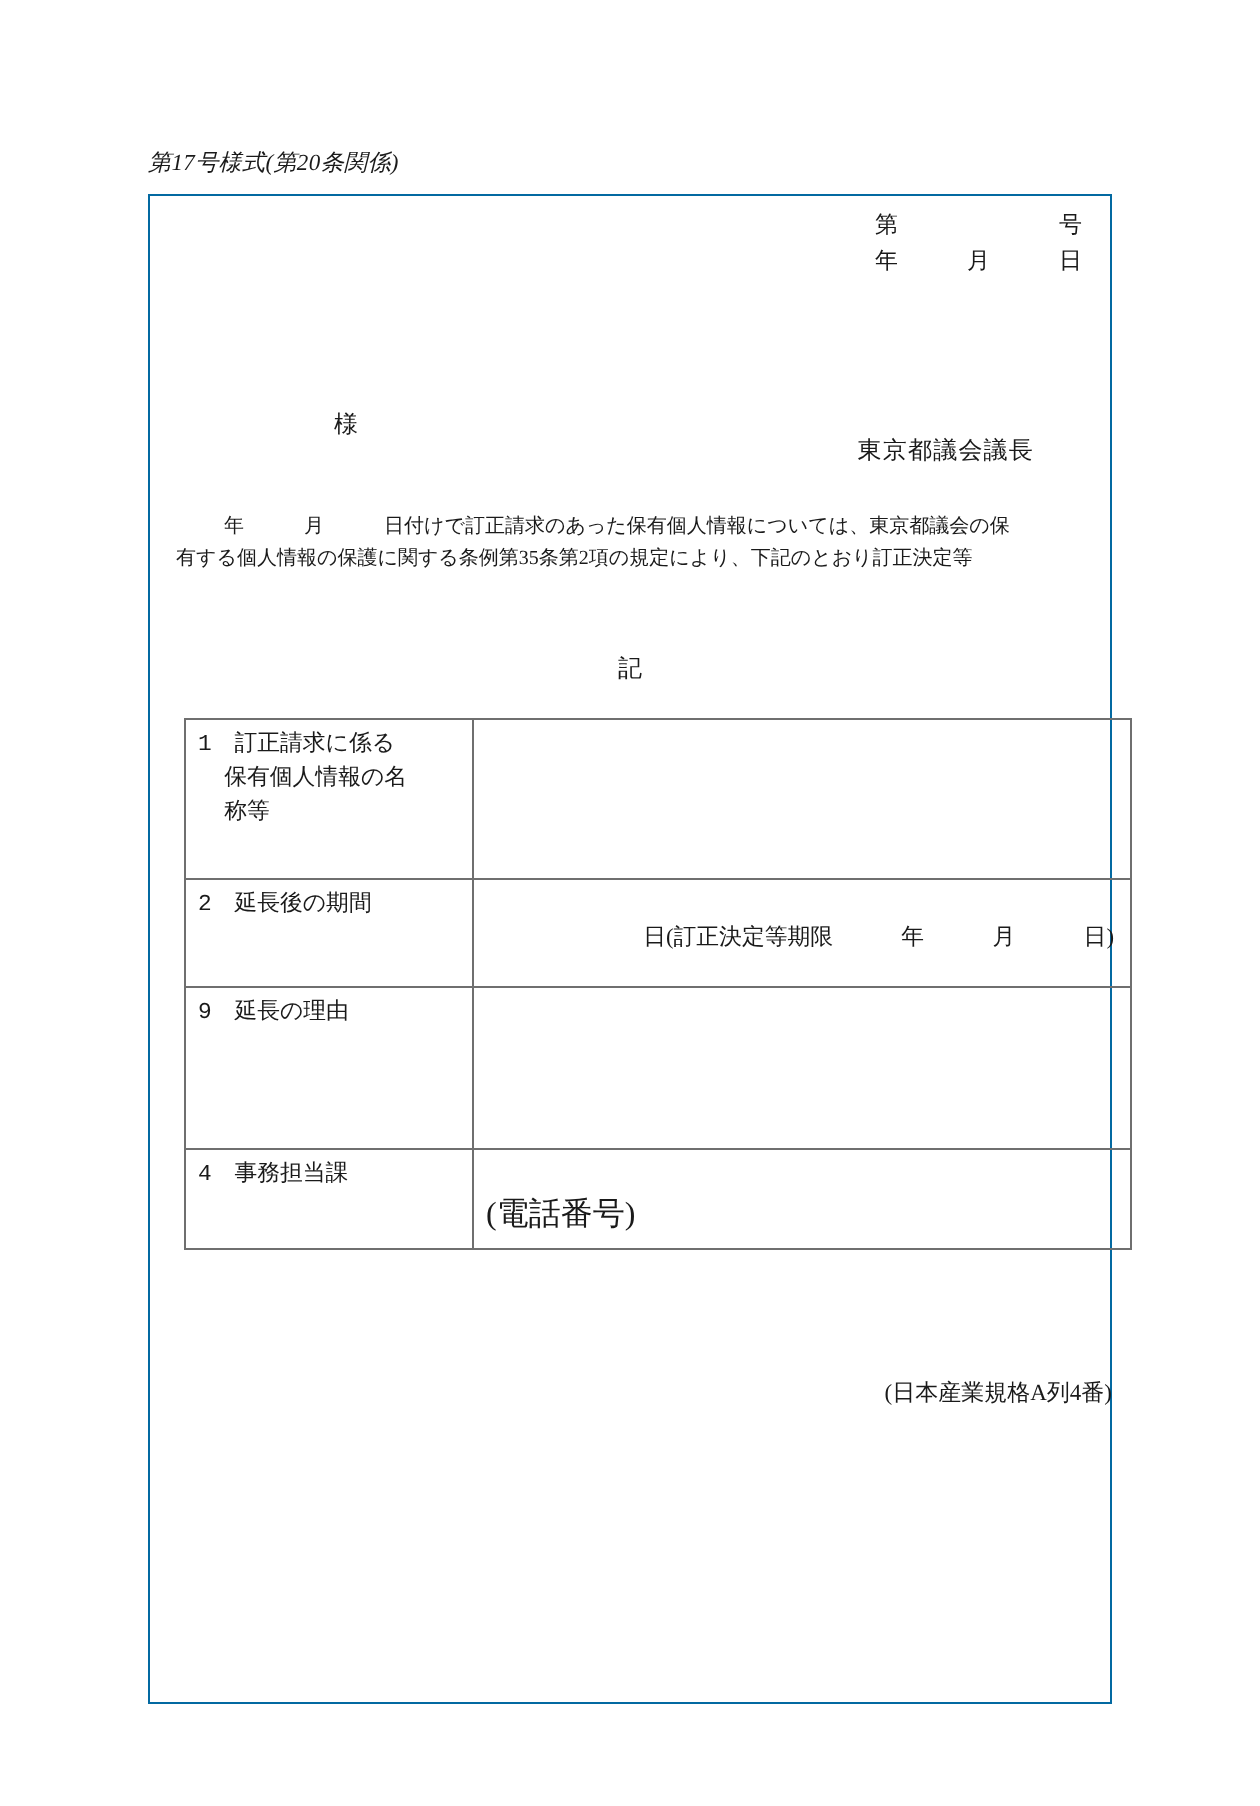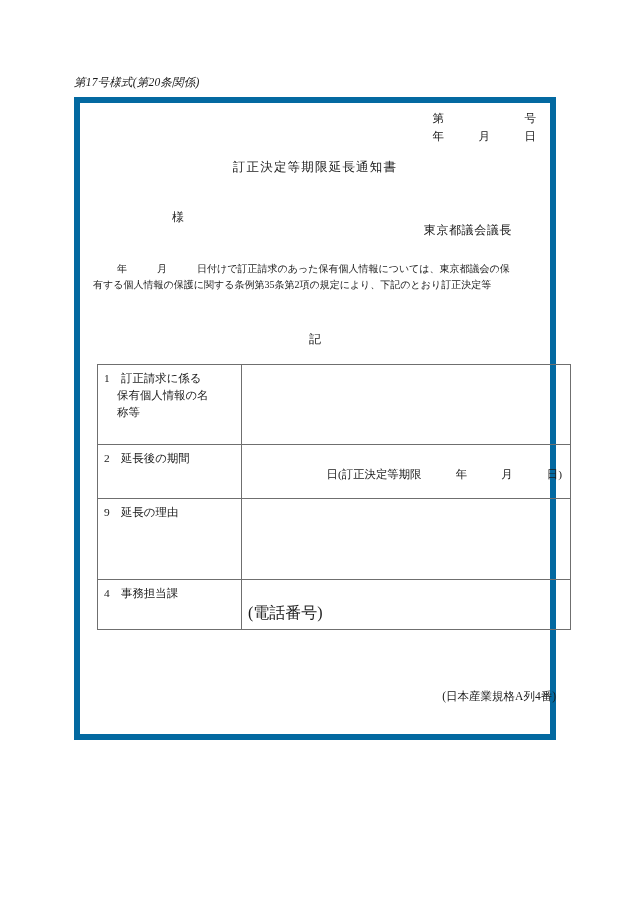--- a/index.html
+++ b/index.html
@@ -34,22 +34,22 @@
     white-space: nowrap;
     font-style: italic;
   }
 
   
   .frame {
     position: absolute;
     left: 74px;
     top: 97px;
     width: 482px;
-    height: 643px;
-    border: 6px solid #0369a1;
+    height: 755px;
+    border: 1px solid #0369a1;
     box-sizing: border-box;
     background: #fff;
   }
 
   
   .docmeta {
     position: absolute;
     right: 14px;
     top: 7px;
     text-align: left;
@@ -138,20 +138,21 @@
   }
   .item-table td.label {
     width: 131px;
   }
   .item-table td.value {
     width: 316px;
   }
   .lbl-line {
     display: block;
     white-space: pre;
+    font-family: Liberation Mono, monospace;
   }
   .lbl-line.hang {
     padding-left: 1.15em;
   }
 
   
   tr.r1 td { height: 70px; }
   tr.r2 td { height: 44px; }
   tr.r3 td { height: 71px; }
   tr.r4 td { height: 39px; }
@@ -190,21 +191,20 @@
 
   <div class="form-no">第17号様式(第20条関係)</div>
 
   <div class="frame">
 
     <div class="docmeta">
       <span class="row">第　　　　　　　号</span>
       <span class="row">年　　　月　　　日</span>
     </div>
 
-    <div class="doc-title">訂正決定等期限延長通知書</div>
 
     <div class="addressee">様</div>
 
     <div class="issuer">東京都議会議長</div>
 
     <div class="body-text">
       <span class="ln indent">年　　　月　　　日付けで訂正請求のあった保有個人情報については、東京都議会の保</span>
       <span class="ln">有する個人情報の保護に関する条例第35条第2項の規定により、下記のとおり訂正決定等</span>
     </div>
 

